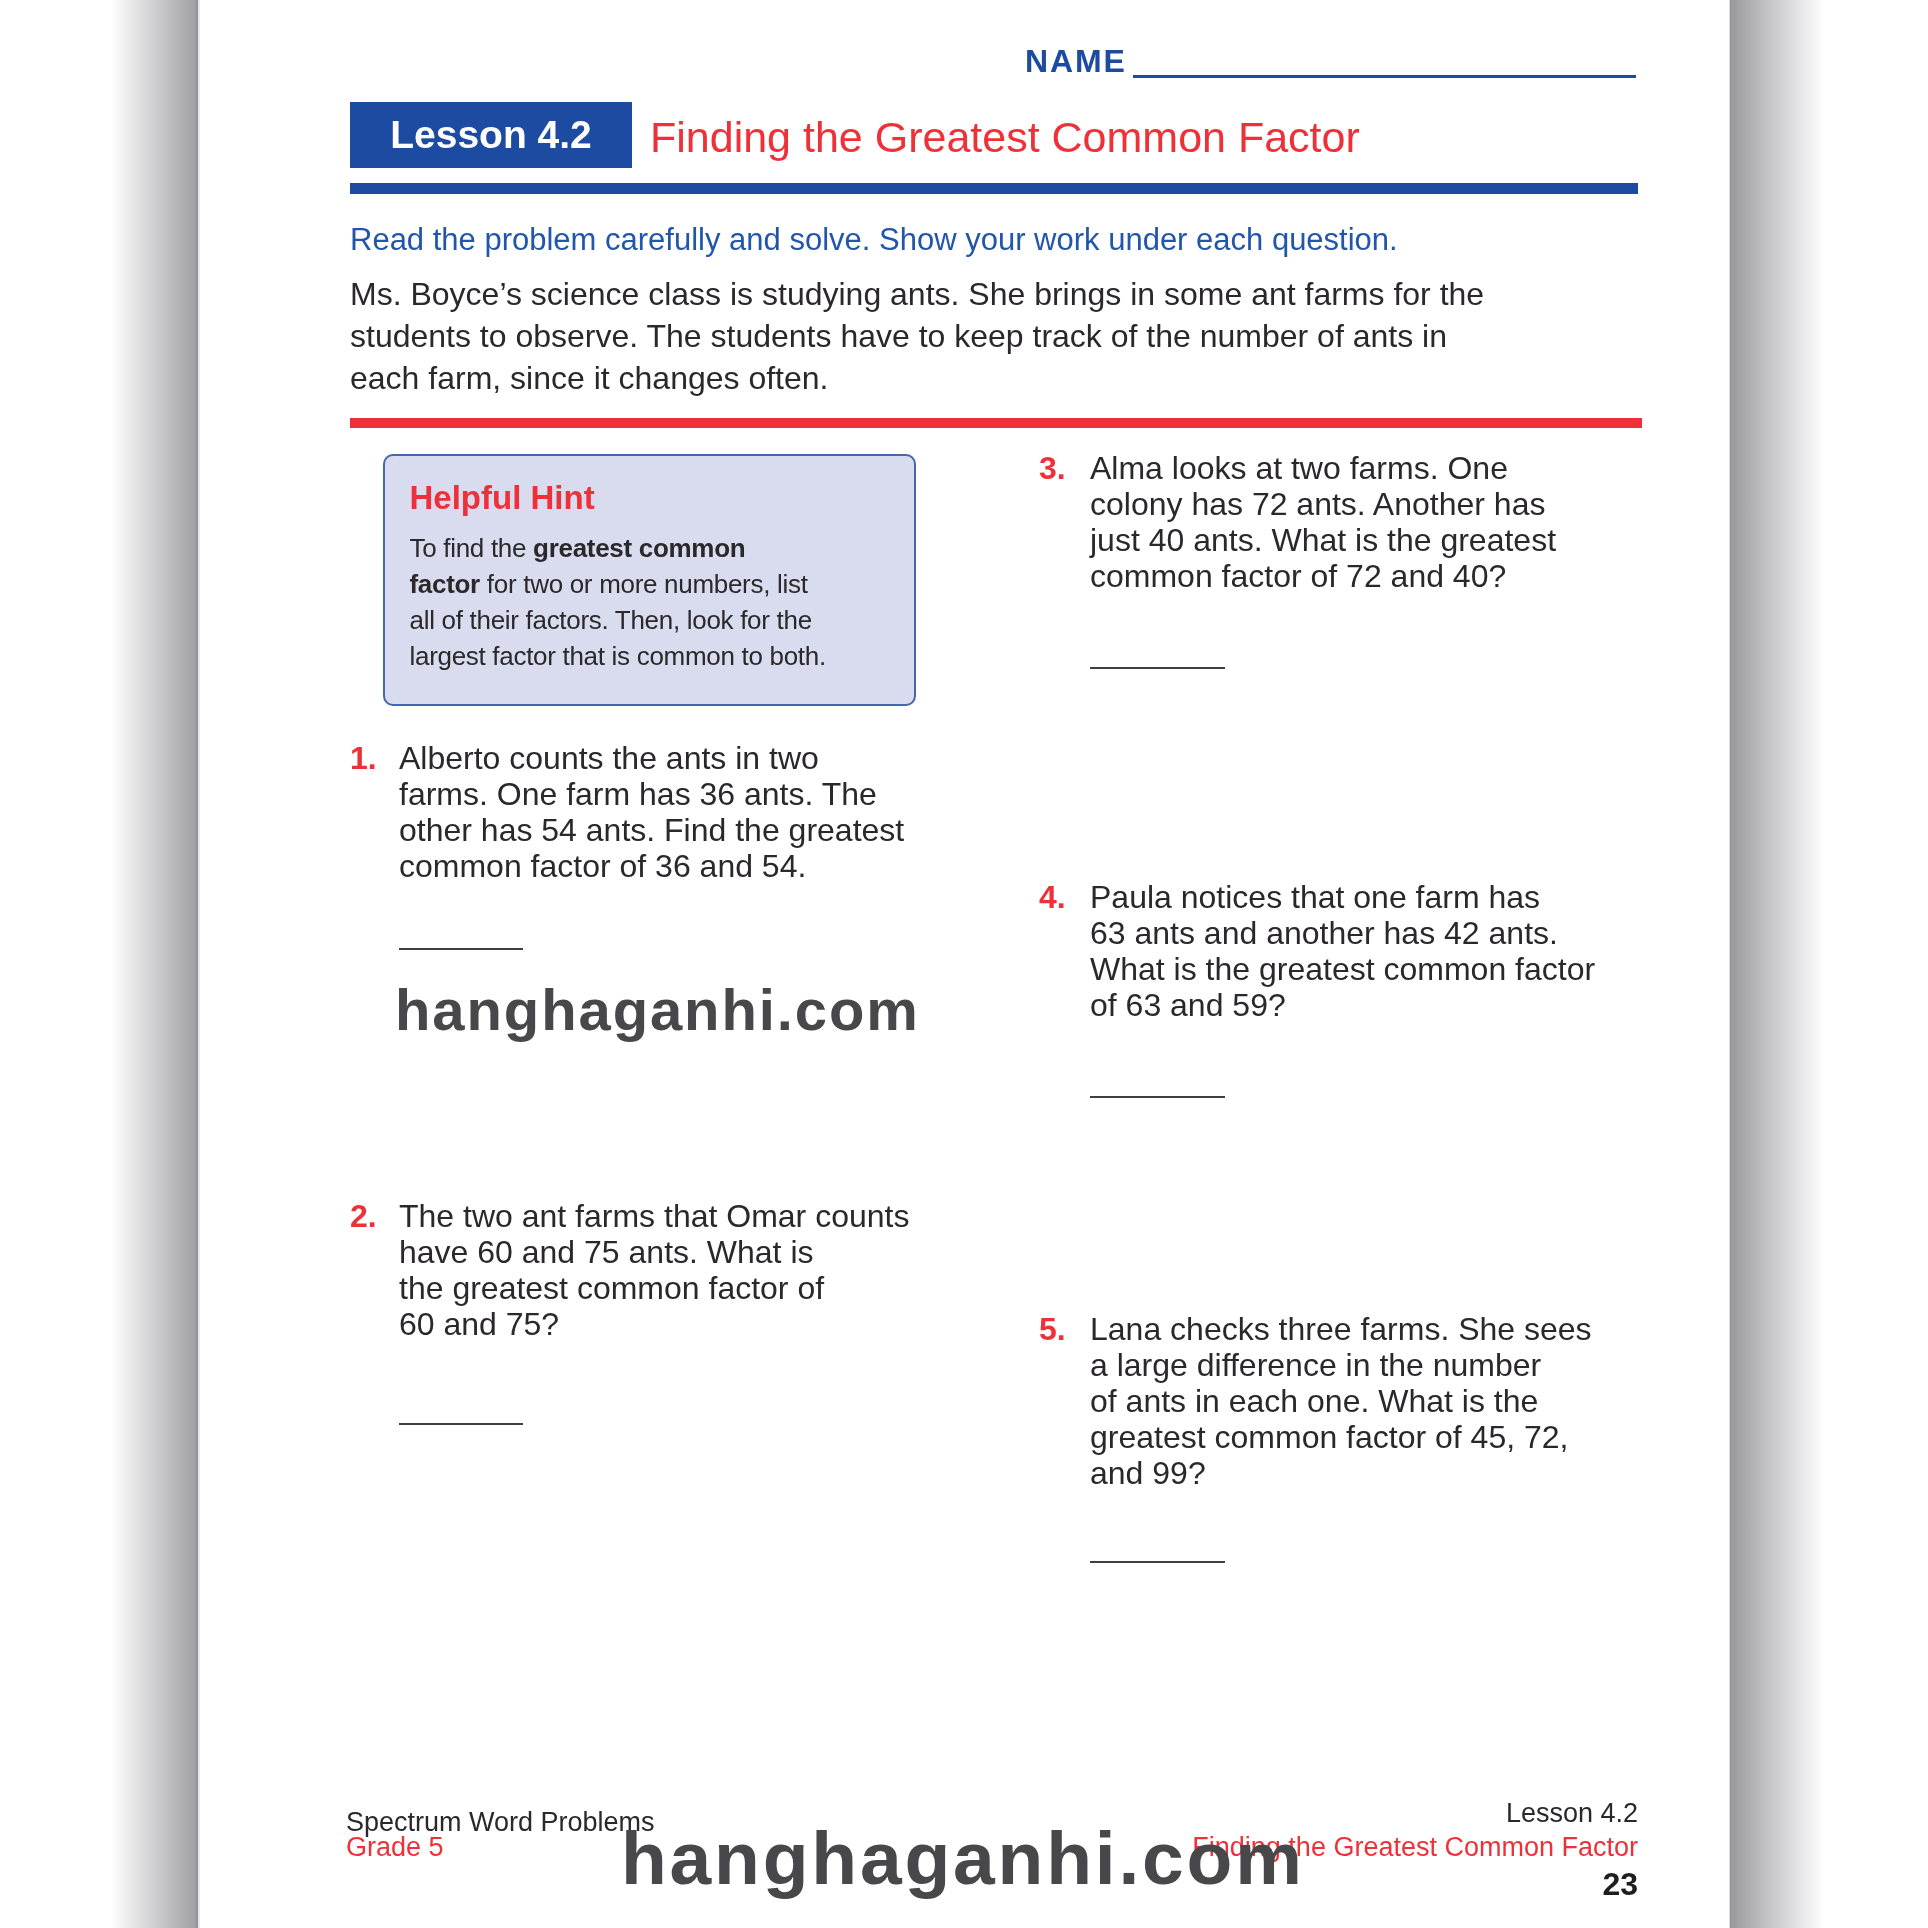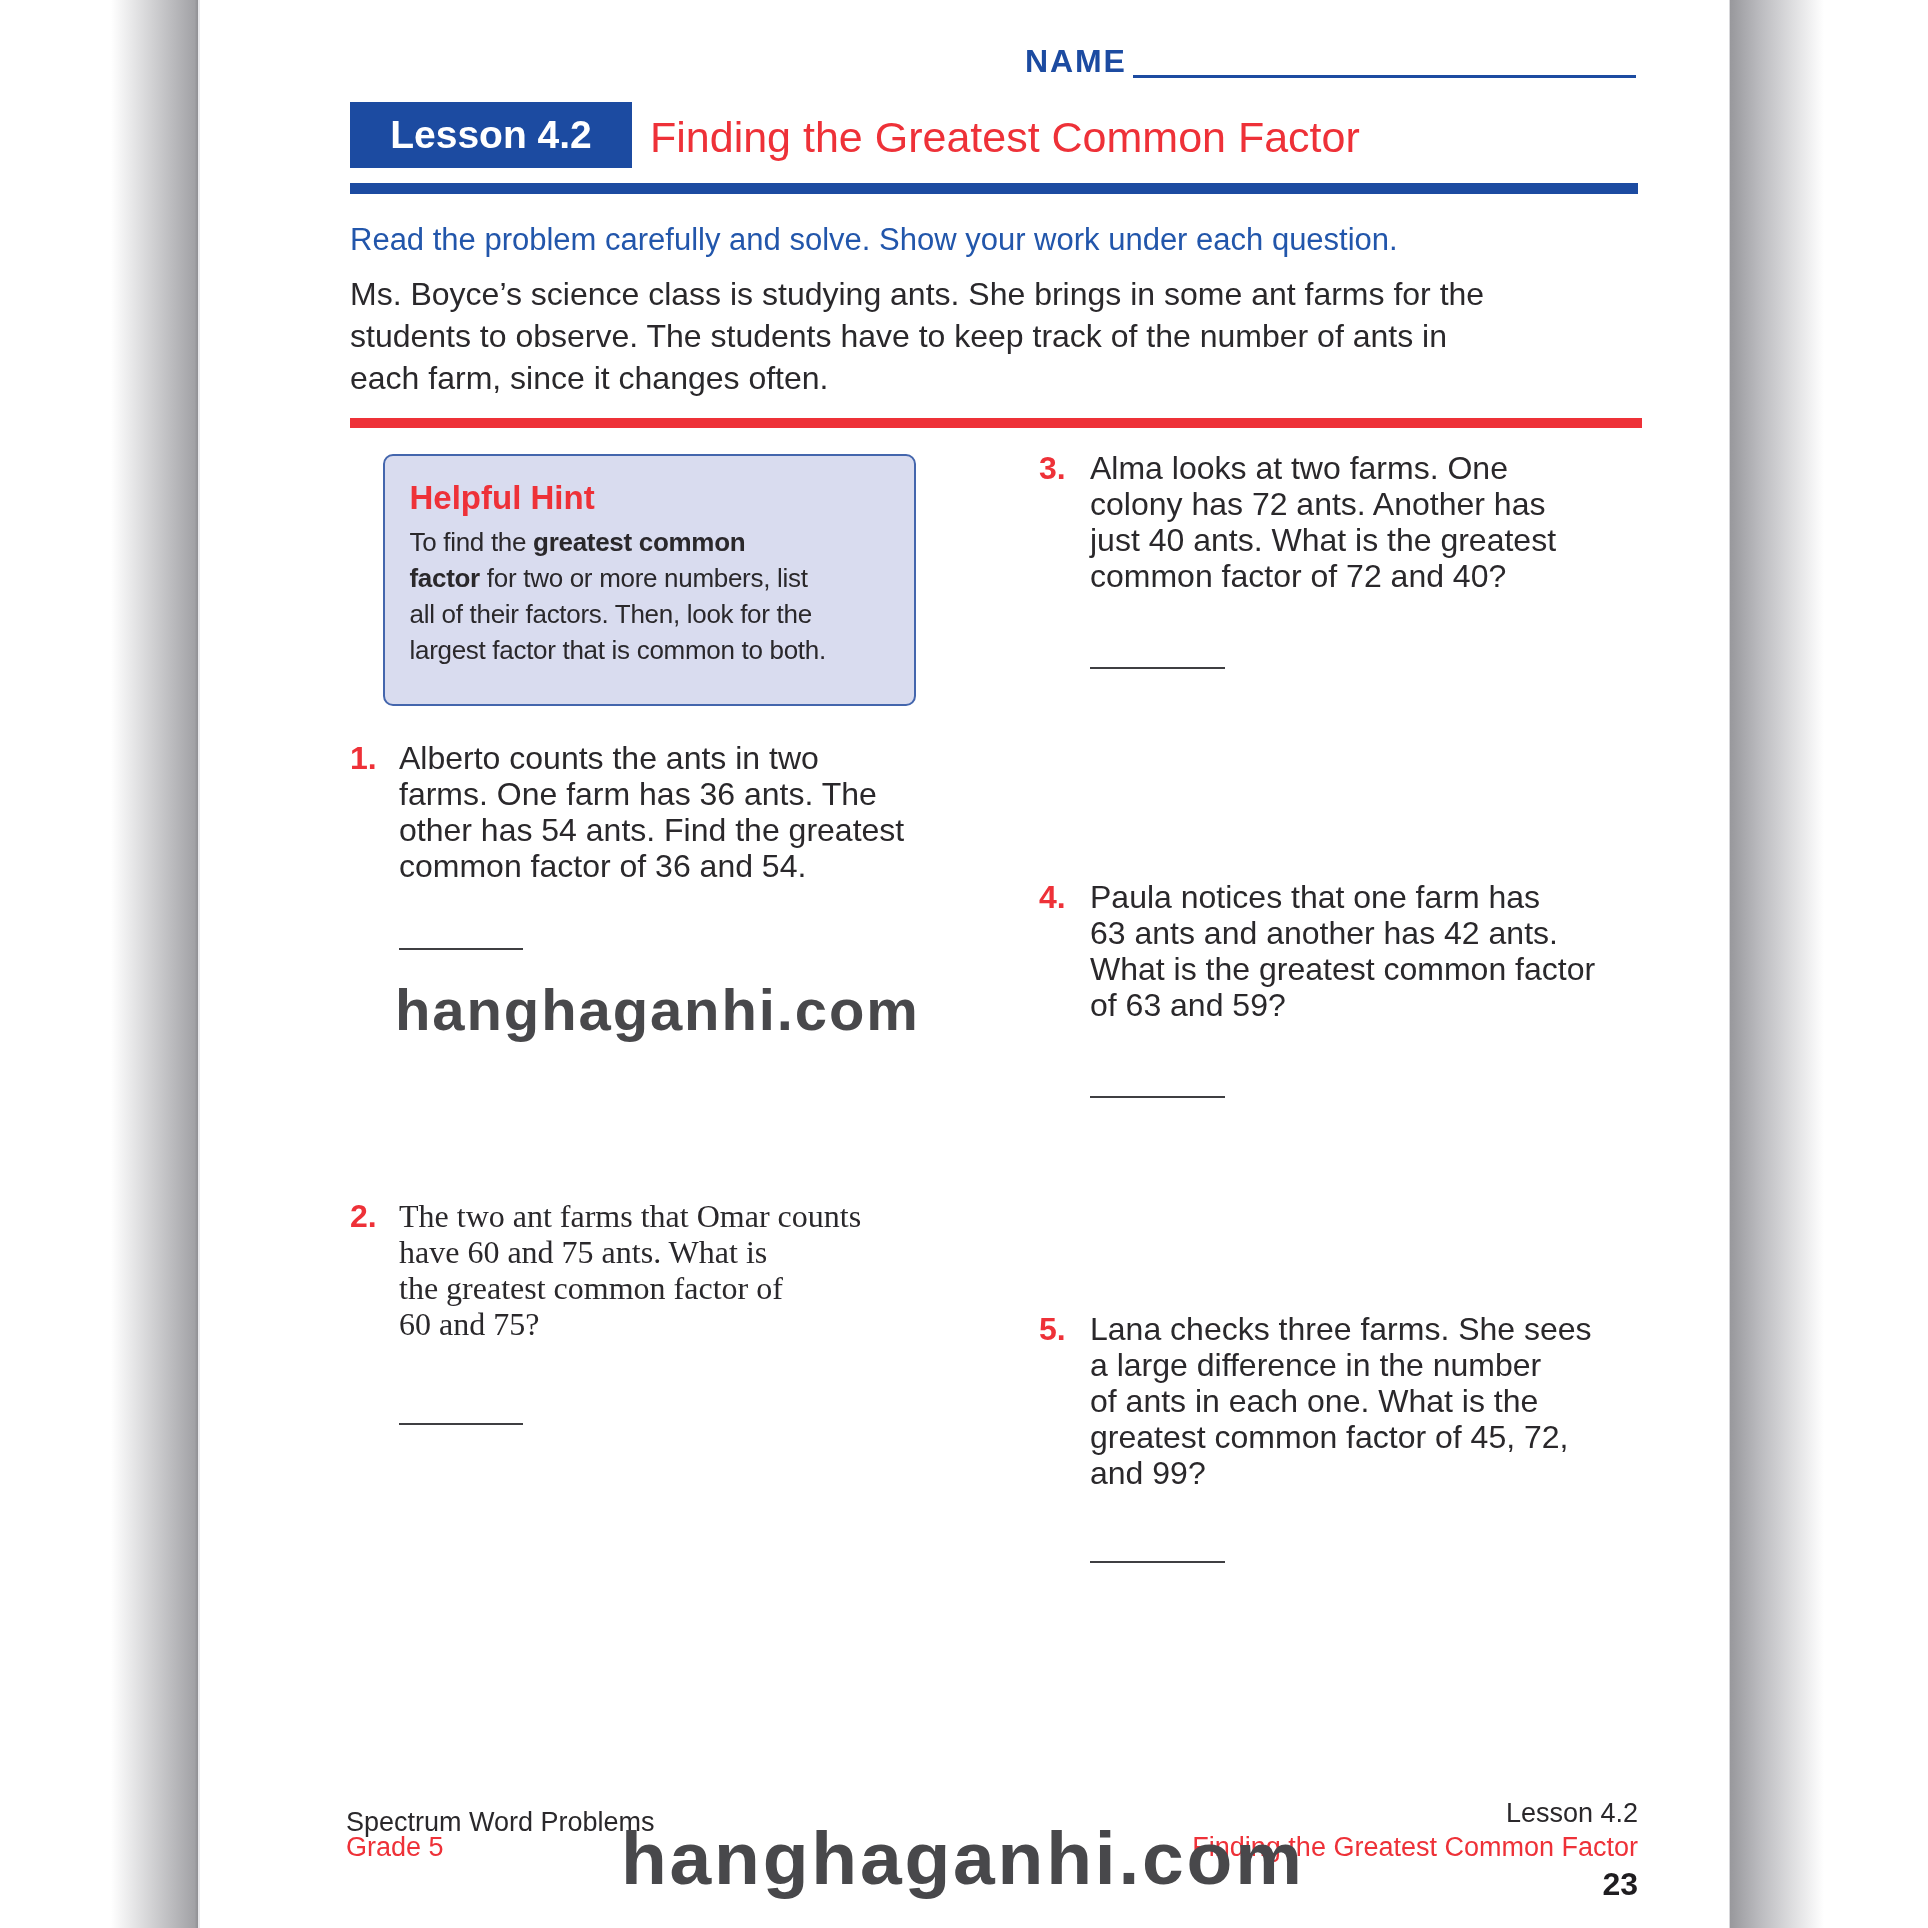--- a/index.html
+++ b/index.html
@@ -42,28 +42,28 @@
   .intro { left: 350px; top: 273px; font-size: 32px; line-height: 42px; white-space: pre-line; }
   .rule-red { left: 350px; top: 418px; width: 1292px; height: 10.4px; background: #ee3138; }
 
   
   .hint-box {
     left: 383px; top: 454px; width: 533px; height: 252px;
     background: #d9dcef; border: 2.8px solid #4466ad; border-radius: 10px;
     box-sizing: border-box; padding: 22.6px 24.5px;
   }
   .hint-heading { font-size: 33px; font-weight: bold; color: #ee3138; }
-  .hint-body { margin-top: 7px; font-size: 26px; line-height: 36px; white-space: pre-line; letter-spacing: -0.3px; }
+  .hint-body { margin-top: 13px; font-size: 26px; line-height: 36px; white-space: pre-line; letter-spacing: -0.3px; }
   .hint-body b { white-space: pre-line; }
 
   
   .problem-number { font-size: 32px; font-weight: bold; color: #ee3138; }
   .problem-text { font-size: 32px; line-height: 36px; white-space: pre-line; }
   .n1 { left: 350px; top: 740px; }  .t1 { left: 399px; top: 740px; }
-  .n2 { left: 350px; top: 1198px; } .t2 { left: 399px; top: 1198px; font-family: Liberation Serif, serif; }
+  .n2 { left: 350px; top: 1198px; } .t2 { left: 399px; top: 1198px; }
   .n3 { left: 1039px; top: 450px; } .t3 { left: 1090px; top: 450px; }
   .n4 { left: 1039px; top: 879px; } .t4 { left: 1090px; top: 879px; }
   .n5 { left: 1039px; top: 1311px; } .t5 { left: 1090px; top: 1311px; }
 
   .answer-blank { height: 0; border-bottom: 2.8px solid #3f3f42; }
   .b1 { left: 399px; top: 948px; width: 124px; }
   .b2 { left: 399px; top: 1423px; width: 124px; }
   .b3 { left: 1090px; top: 667px; width: 135px; }
   .b4 { left: 1090px; top: 1096px; width: 135px; }
   .b5 { left: 1090px; top: 1561px; width: 135px; }

